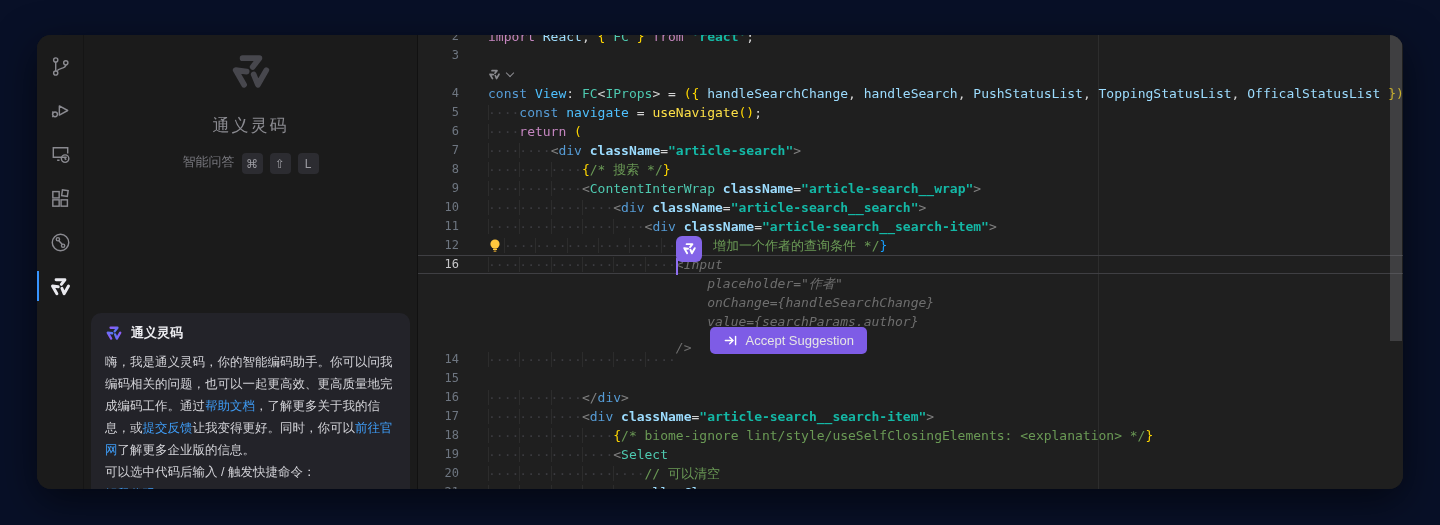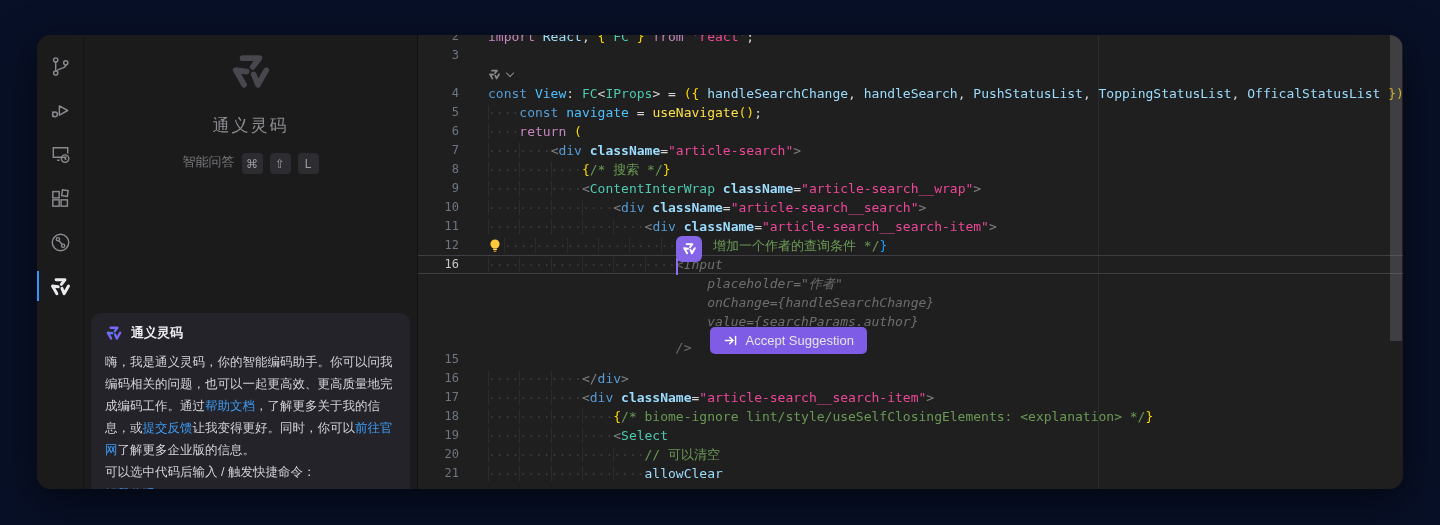--- a/index.html
+++ b/index.html
@@ -51,21 +51,21 @@
     font-family:"DejaVu Sans Mono","Liberation Mono",monospace; font-size:13px; line-height:19px; }
   .row { display:flex; height:19px; white-space:pre; position:relative; }
   .row.current { box-shadow:inset 0 1px 0 #3f3f43, inset 0 -1px 0 #3f3f43; }
   .row.current .ln { color:#c7c7c9; }
   .ln { width:41px; flex-shrink:0; text-align:right; color:#6e7681; font-size:12px; cursor:pointer; }
   .codetxt { margin-left:29px; position:relative; }
 
   .tok-kw  { color:#C586C0; } .tok-kw2 { color:#569CD6; }
   .tok-cvar{ color:#4FC1FF; } .tok-var { color:#9CDCFE; }
   .tok-typ { color:#4EC9B0; } .tok-fn  { color:#fde047; }
-  .tok-str { color:#ec4899; } .tok-com { color:#6A9955; }
+  .tok-str { color:#14b8a6;font-weight:bold; } .tok-com { color:#6A9955; }
   .tok-pl  { color:#D4D4D4; } .tok-ab  { color:#808080; }
   .tok-tag { color:#569CD6; } .tok-attr{ color:#9CDCFE;font-weight:bold; }
   .tok-b1  { color:#FFD700; } .tok-b3  { color:#179FFF; }
   .tok-ghost { color:#6e6e6e; font-style:italic; }
   .tok-ws { color:#3c3c41;
     background:repeating-linear-gradient(to right,#2c2c2c 0,#2c2c2c 1px,transparent 1px,transparent 4ch); }
 
   .cursor { display:inline-block; width:2px; height:17px; background:#8F6FF0;
     vertical-align:middle; margin-right:-2px; position:relative; top:1px; }
   .ai-badge { display:inline-flex; width:26px; height:26px; border-radius:6px;
@@ -213,20 +213,21 @@
         <div class="row"><span class="ln"></span><span class="codetxt"><span class="tok-ghost">                            onChange={handleSearchChange}</span></span></div>
         <div class="row"><span class="ln"></span><span class="codetxt"><span class="tok-ghost">                            value={searchParams.author}</span></span></div>
         <div class="row"><span class="ln"></span><span class="codetxt"><span class="tok-ghost">                        /&gt;</span><span class="accept-btn">
     <svg viewBox="0 0 16 16" fill="none" stroke="#fff" stroke-width="1.5" stroke-linecap="round" stroke-linejoin="round">
       <path d="M2.5 8 H10.5"></path>
                 <path d="M7.2 4.6 L10.6 8 L7.2 11.4"></path>
                 <path d="M13.4 3.6 V12.4"></path>
     </svg>
     <span class="accept-label">Accept Suggestion</span>
   </span></span></div>
+        <div class="row"><span class="ln">14</span><span class="codetxt"><span class="tok-ws">························</span></span></div>
         <div class="row"><span class="ln">15</span></div>
         <div class="row"><span class="ln">16</span><span class="codetxt"><span class="tok-ws">············</span><span class="tok-ab">&lt;/</span><span class="tok-tag">div</span><span class="tok-ab">&gt;</span></span></div>
         <div class="row"><span class="ln">17</span><span class="codetxt"><span class="tok-ws">············</span><span class="tok-ab">&lt;</span><span class="tok-tag">div</span><span class="tok-attr"> className</span><span class="tok-pl">=</span><span class="tok-str">"article-search__search-item"</span><span class="tok-ab">&gt;</span></span></div>
         <div class="row"><span class="ln">18</span><span class="codetxt"><span class="tok-ws">················</span><span class="tok-b1">{</span><span class="tok-com">/* biome-ignore lint/style/useSelfClosingElements: &lt;explanation&gt; */</span><span class="tok-b1">}</span></span></div>
         <div class="row"><span class="ln">19</span><span class="codetxt"><span class="tok-ws">················</span><span class="tok-ab">&lt;</span><span class="tok-typ">Select</span></span></div>
         <div class="row"><span class="ln">20</span><span class="codetxt"><span class="tok-ws">····················</span><span class="tok-com">// 可以清空</span></span></div>
         <div class="row"><span class="ln">21</span><span class="codetxt"><span class="tok-ws">····················</span><span class="tok-var">allowClear</span></span></div>
       </div>
     <div class="vscroll">
       <div class="thumb"></div>

